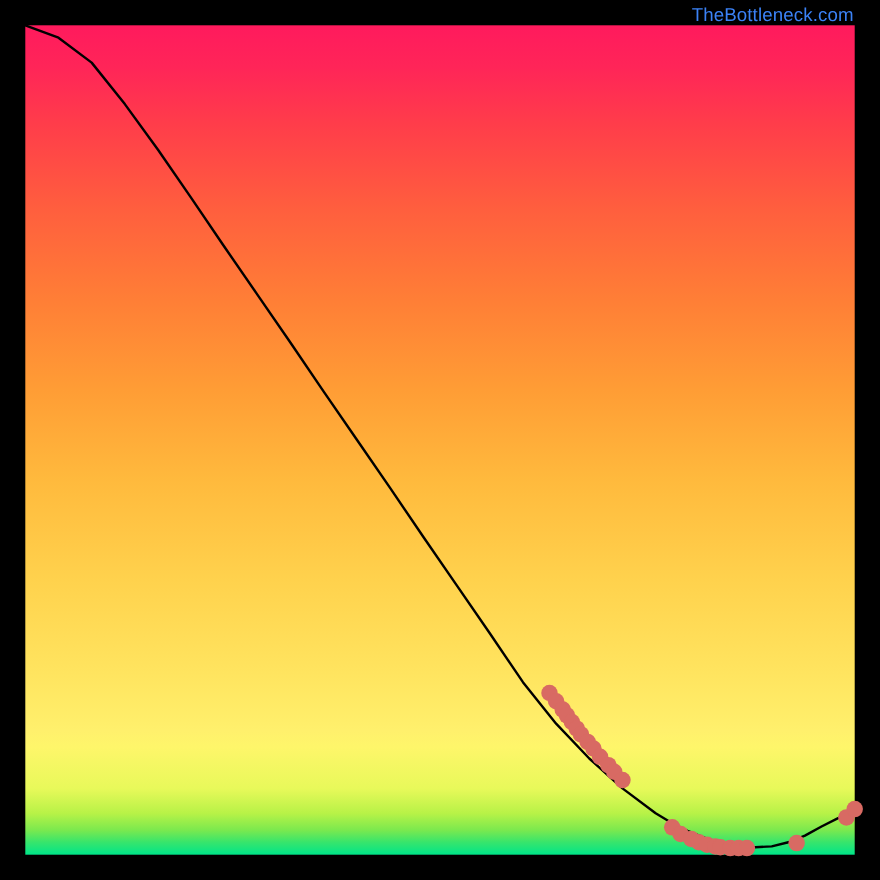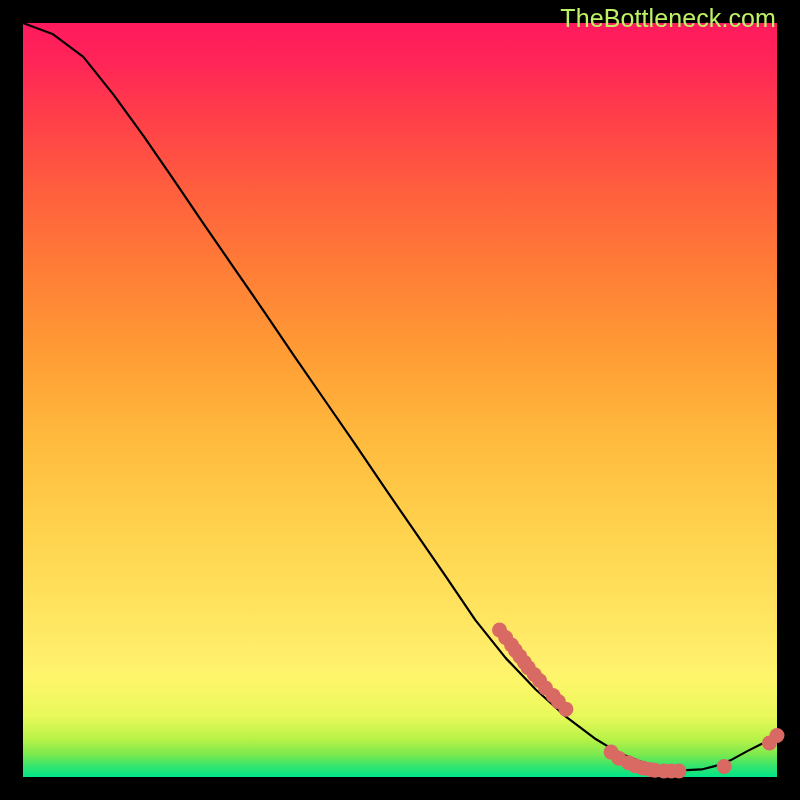--- a/index.html
+++ b/index.html
@@ -41,23 +41,23 @@
       #ff3d4a 88%,
       #ff2558 95%,
       #ff1a5d 100%
     );
   }
   .watermark {
     position: absolute;
     top: 4px;
     right: 24px;
     font-family: Arial, Helvetica, sans-serif;
-    font-size: 25px;
+    font-size: 17px;
     font-weight: 400;
-    color: #bef264;
+    color: #3b82f6;
     letter-spacing: 0.1px;
     user-select: none;
     text-align: center;
   }
   svg.overlay {
     position: absolute;
     left: 23px;
     top: 23px;
     width: 754px;
     height: 754px;

